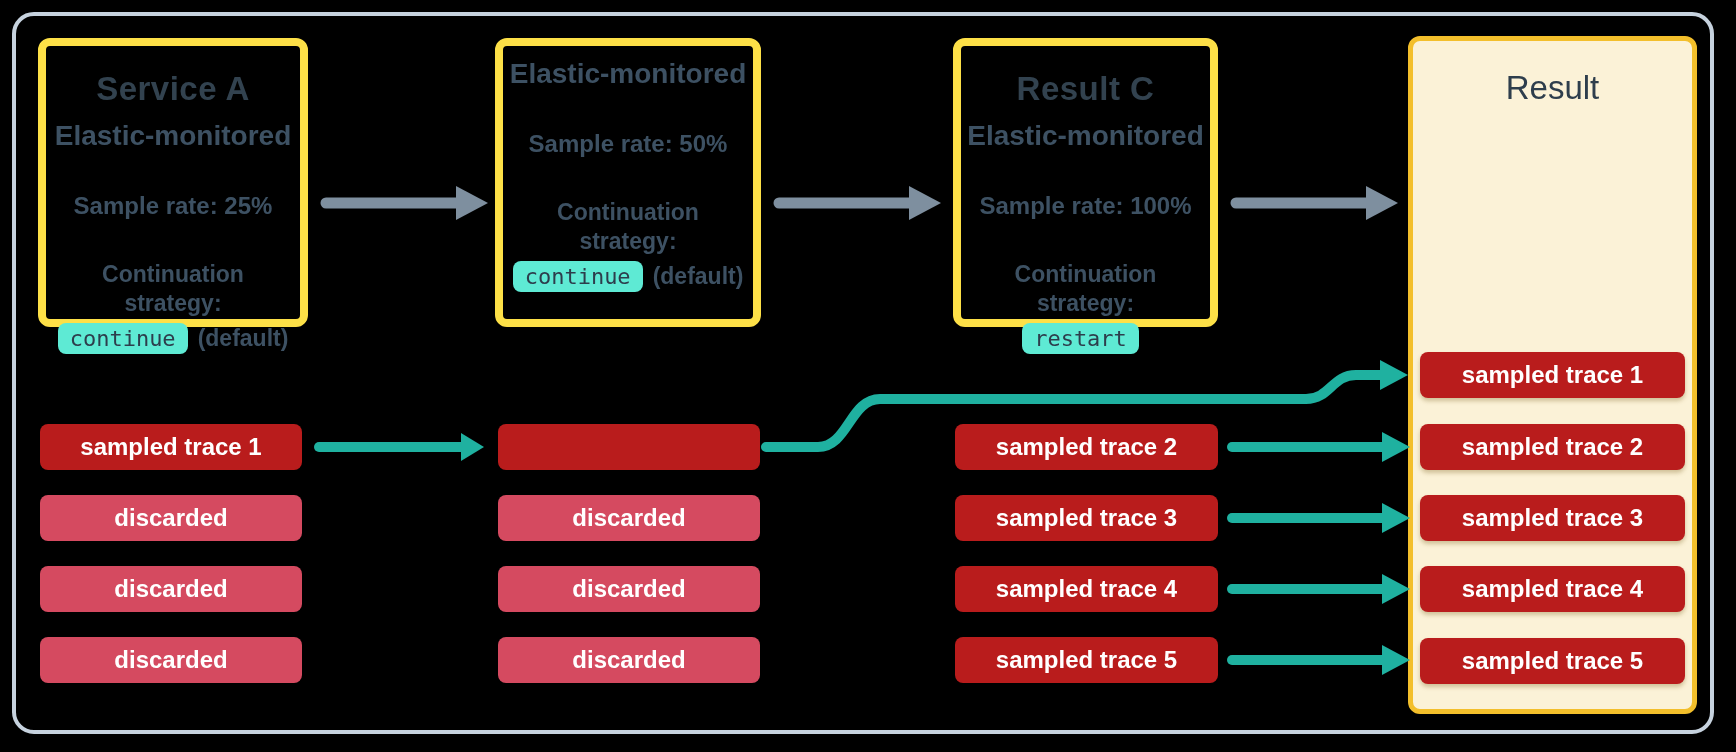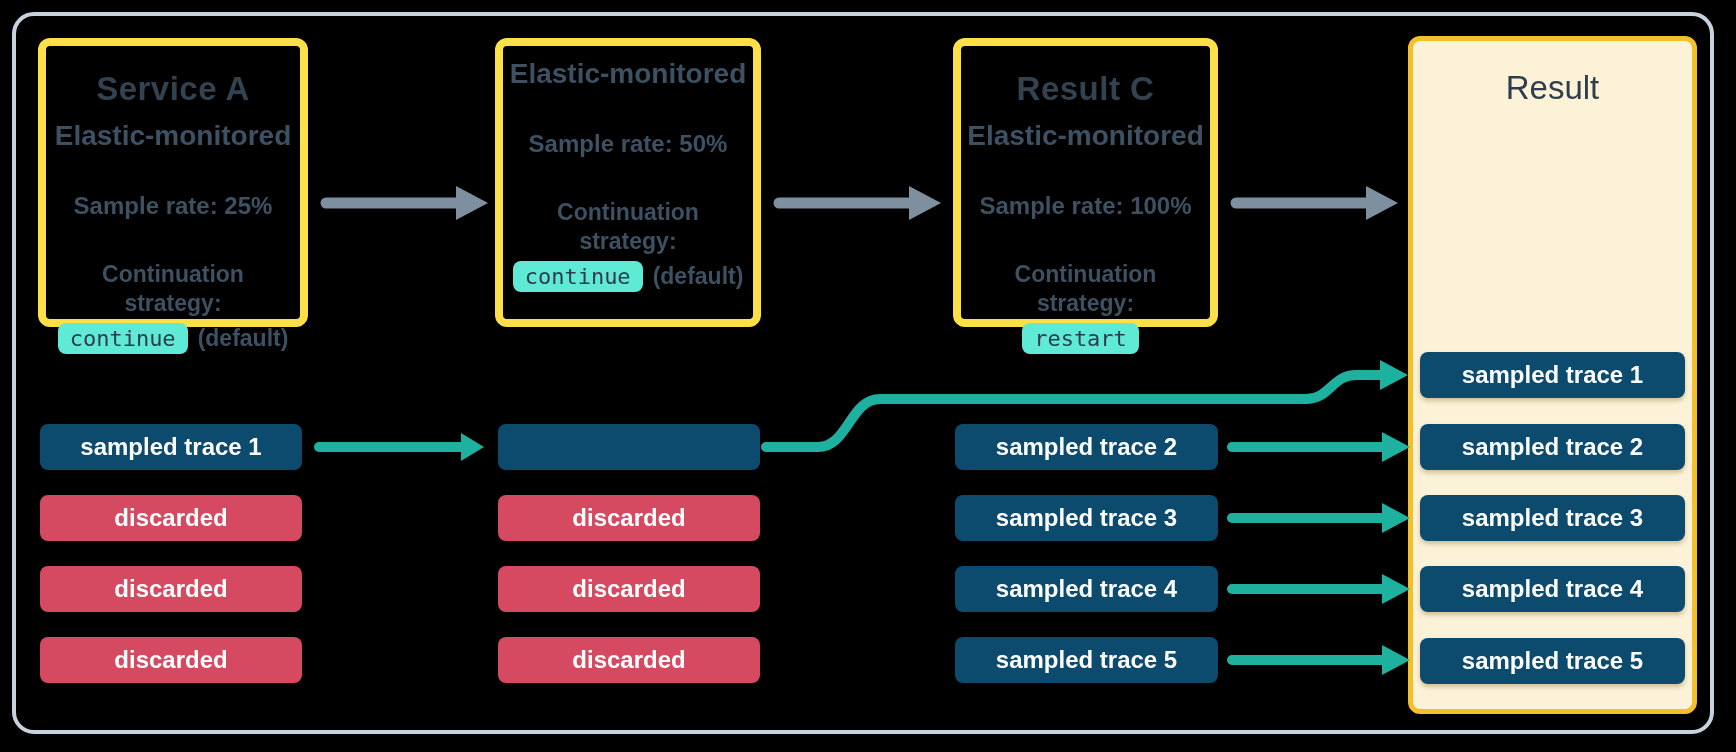--- a/index.html
+++ b/index.html
@@ -30,21 +30,21 @@
   .result-box {
     position:absolute; left:1408px; top:36px; width:289px; height:678px; box-sizing:border-box;
     background:#fbf2d7; border:5px solid #f3bf2b; border-radius:12px;
     box-shadow:0 4px 6px rgba(0,0,0,0.4);
   }
   .result-title { text-align:center; margin-top:28px; font-size:33px; font-weight:normal; color:#2e3e4c; }
   .pill {
     position:absolute; height:46px; line-height:46px; text-align:center;
     color:#ffffff; font-size:24px; font-weight:bold; border-radius:8px; white-space:nowrap;
   }
-  .sampled   { background:#0c4a6e; }
+  .sampled   { background:#b91c1c; }
   .discarded { background:#d54a60; }
   .result-pill { box-shadow:0 3px 4px rgba(125,100,35,0.35); }
   .overlay { position:absolute; left:0; top:0; width:1736px; height:752px; pointer-events:none; }
 </style>
 </head>
 <body>
 
 <div class="canvas">
 
   <div class="outer-frame"></div>

